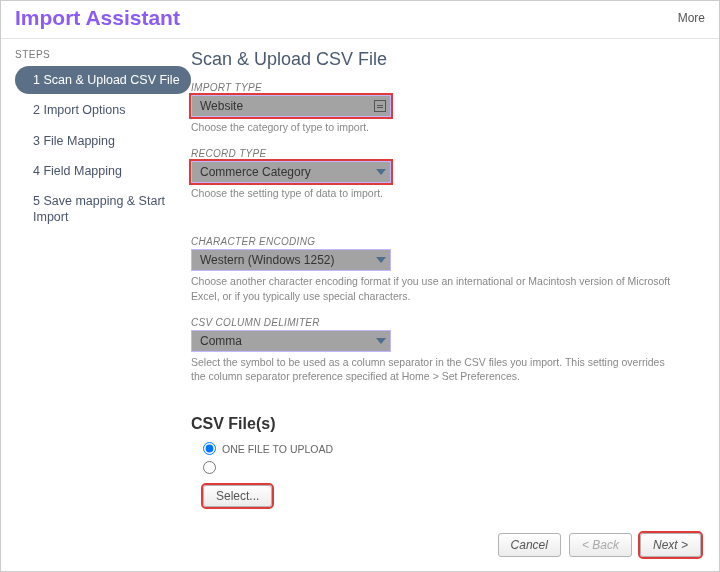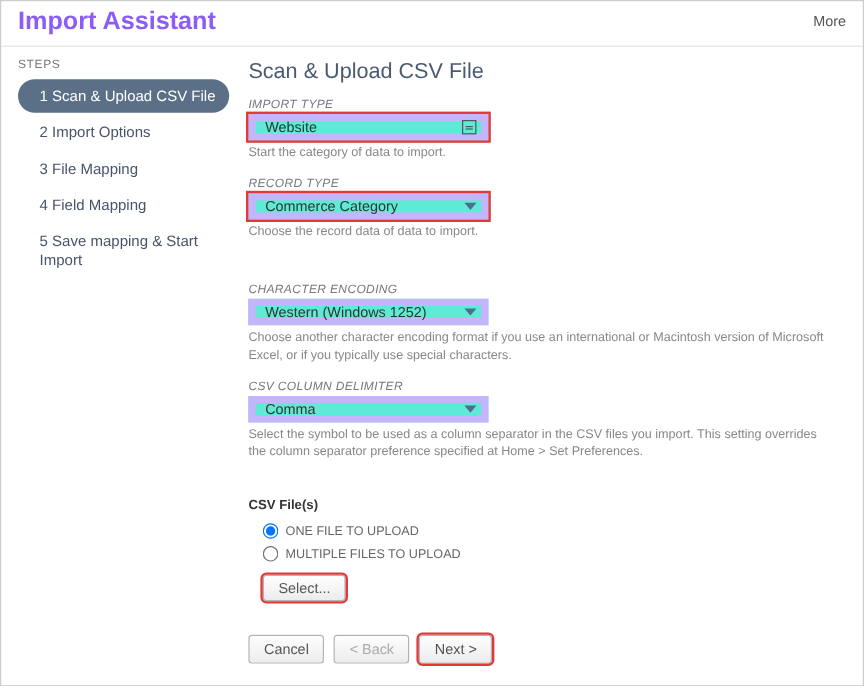--- a/index.html
+++ b/index.html
@@ -26,21 +26,20 @@
     font-weight: 600;
   }
   .more-link {
     font-size: 12px;
     color: #555;
     padding-left: 20px;
   }
   .body-wrap {
     display: flex;
     height: calc(100% - 42px);
-    gap: 16px;
   }
   .steps-col {
     width: 190px;
     padding: 10px 0 0 14px;
     flex-shrink: 0;
   }
   .steps-heading {
     font-size: 10px;
     color: #777;
     letter-spacing: 0.5px;
@@ -78,22 +77,22 @@
     letter-spacing: 0.3px;
     text-transform: uppercase;
     margin-bottom: 2px;
     font-style: italic;
   }
   .combo {
     display: flex;
     align-items: center;
     justify-content: space-between;
     height: 22px;
-    border: 6px solid #c4b5fd;
-    background: #5eead4;
+    border: 1px solid #c4b5fd;
+    background: #a3a3a3;
     padding: 0 4px 0 8px;
     font-size: 12px;
     color: #333;
   }
   .combo.wide { width: 200px; }
   .highlight-red {
     outline: 2px solid #e03b3b;
     outline-offset: 0;
   }
   .helper {
@@ -115,21 +114,21 @@
     position: relative;
   }
   .icon-box::after {
     content: "";
     position: absolute;
     left: 2px; right: 2px; top: 4px;
     height: 1px; background: #555;
     box-shadow: 0 2px 0 #555;
   }
   .csv-heading {
-    font-size: 11px;
+    font-size: 16px;
     font-weight: 700;
     margin-bottom: 6px;
   }
   .radio-row {
     display: flex;
     align-items: center;
     gap: 6px;
     padding: 3px 0 3px 12px;
     font-size: 10.5px;
     color: #666;
@@ -153,21 +152,23 @@
     cursor: pointer;
   }
   .btn.disabled {
     color: #aaa;
     cursor: default;
   }
   .footer {
     margin-top: auto;
     padding: 12px 4px 4px 0;
     display: flex;
+    justify-content: flex-end;
     gap: 8px;
+    font-style: italic;
   }
 </style>
 </head>
 <body>
 
 <div class="title-bar">
   <div class="page-title">Import Assistant</div>
   <div class="more-link">More</div>
 </div>
 
@@ -183,30 +184,30 @@
 
   <div class="main-col">
     <div class="section-title">Scan &amp; Upload CSV File</div>
 
     <div class="field-block">
       <div class="field-label">IMPORT TYPE</div>
       <div class="combo wide highlight-red">
         <span>Website</span>
         <span class="icon-box"></span>
       </div>
-      <div class="helper">Start the category of data to import.</div>
+      <div class="helper">Choose the category of type to import.</div>
     </div>
 
     <div class="field-block">
       <div class="field-label">RECORD TYPE</div>
       <div class="combo wide highlight-red">
         <span>Commerce Category</span>
         <span class="triangle-down"></span>
       </div>
-      <div class="helper">Choose the record data of data to import.</div>
+      <div class="helper">Choose the setting type of data to import.</div>
     </div>
 
     <div class="field-block" style="margin-top:22px;">
       <div class="field-label">CHARACTER ENCODING</div>
       <div class="combo wide">
         <span>Western (Windows 1252)</span>
         <span class="triangle-down"></span>
       </div>
       <div class="helper">Choose another character encoding format if you use an international or Macintosh version of Microsoft Excel, or if you typically use special characters.</div>
     </div>
@@ -221,21 +222,20 @@
     </div>
 
     <div class="field-block" style="margin-top:18px;">
       <div class="csv-heading">CSV File(s)</div>
       <label class="radio-row">
         <input type="radio" name="csvmode" checked="" style="">
         <span>ONE FILE TO UPLOAD</span>
       </label>
       <label class="radio-row">
         <input type="radio" name="csvmode" style="">
-        <span>MULTIPLE FILES TO UPLOAD</span>
       </label>
       <div class="select-row">
         <div class="btn highlight-red" style="height:22px;">Select...</div>
       </div>
     </div>
 
     <div class="footer">
       <div class="btn">Cancel</div>
       <div class="btn disabled">&lt; Back</div>
       <div class="btn highlight-red">Next &gt;</div>

